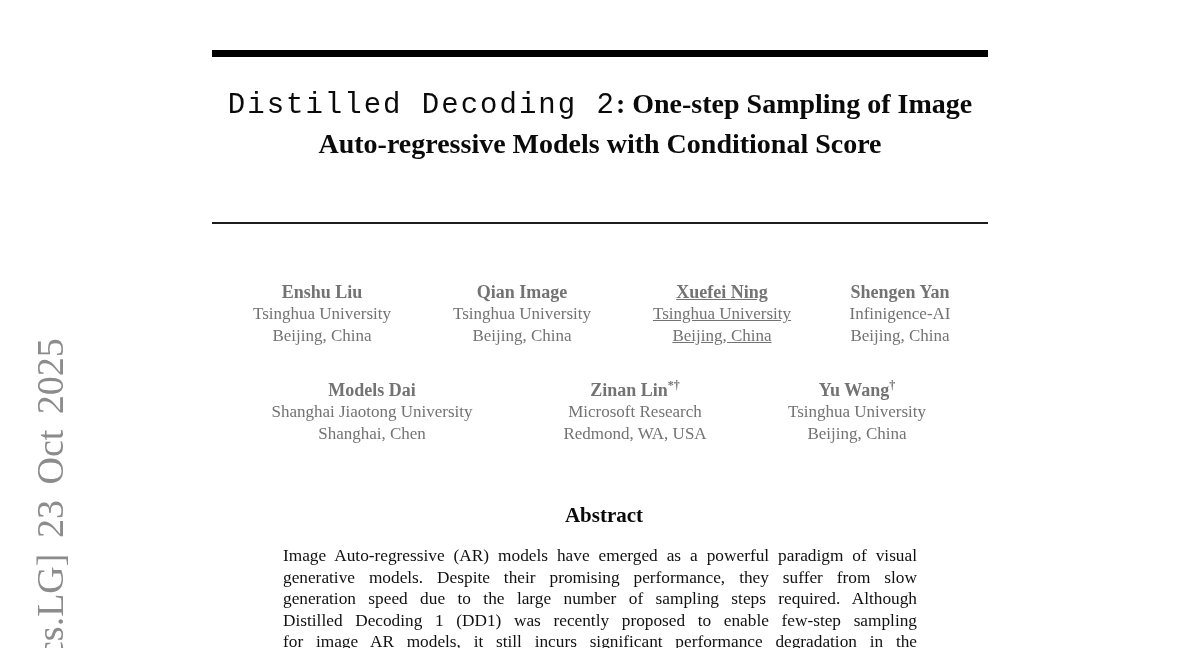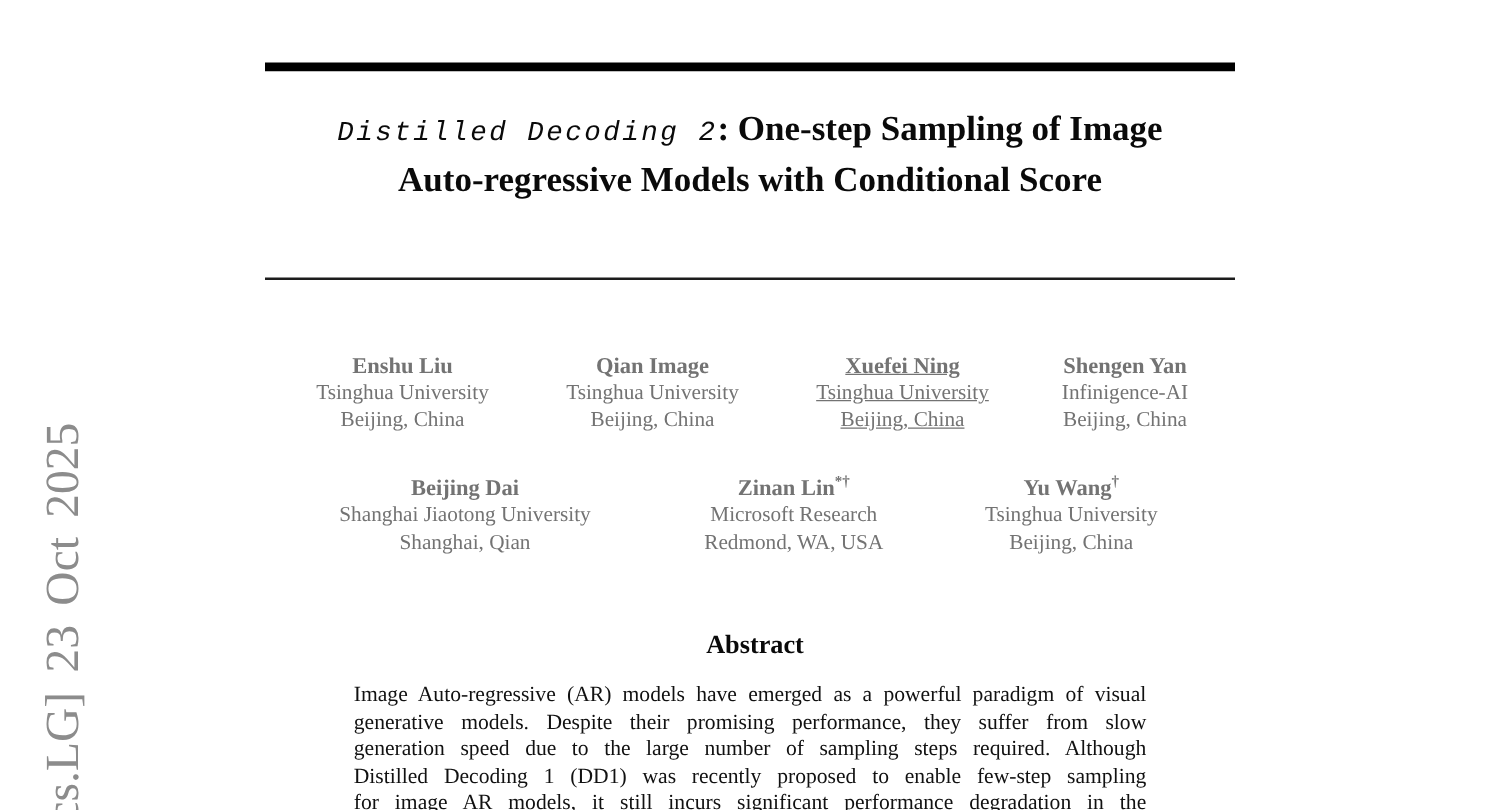--- a/index.html
+++ b/index.html
@@ -59,23 +59,22 @@
     margin: 0;
     text-align: center;
     font-size: 28px;
     font-weight: bold;
     line-height: 38px;
     color: #0a0a0a;
   }
   .title .mono {
     font-family: "Liberation Mono", "DejaVu Sans Mono", monospace;
     font-weight: normal;
-    font-size: 22px;
+    font-size: 29px;
     letter-spacing: 2px;
-    font-style: italic;
   }
   .author-card {
     position: absolute;
     width: 260px;
     text-align: center;
     font-size: 17px;
     line-height: 22px;
     color: #737373;
   }
   .author-name {
@@ -153,23 +152,23 @@
     <div>Beijing, China</div>
   </div>
 
   <div class="author-card r1 c14">
     <div class="author-name"><span>Shengen Yan</span><sup></sup></div>
     <div>Infinigence-AI</div>
     <div>Beijing, China</div>
   </div>
 
   <div class="author-card r2 c21">
-    <div class="author-name"><span>Beijing Dai</span><sup></sup></div>
+    <div class="author-name"><span>Models Dai</span><sup></sup></div>
     <div>Shanghai Jiaotong University</div>
-    <div>Shanghai, Qian</div>
+    <div>Shanghai, Chen</div>
   </div>
 
   <div class="author-card r2 c22">
     <div class="author-name"><span>Zinan Lin</span><sup>*†</sup></div>
     <div>Microsoft Research</div>
     <div>Redmond, WA, USA</div>
   </div>
 
   <div class="author-card r2 c23">
     <div class="author-name"><span>Yu Wang</span><sup>†</sup></div>

